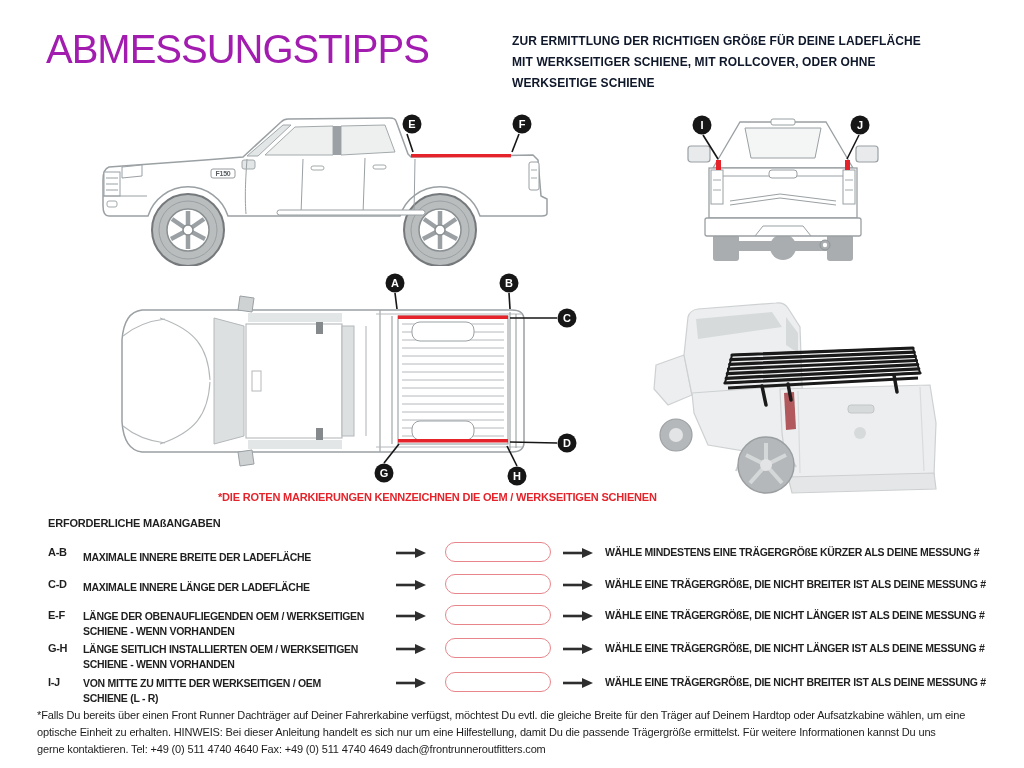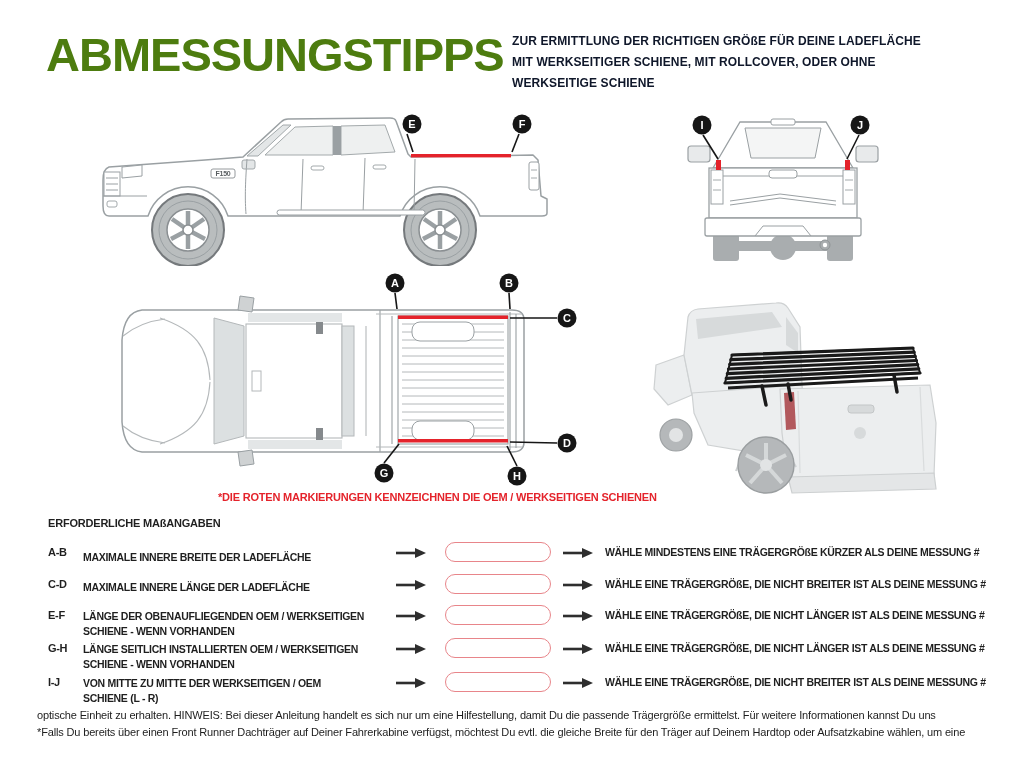--- a/index.html
+++ b/index.html
@@ -3,22 +3,22 @@
 <meta charset="utf-8">
 <style>
   * { margin:0; padding:0; box-sizing:border-box; }
   html,body { background:#fff; }
   .page {
     position:relative; width:1024px; height:768px; background:#ffffff;
     font-family:"Liberation Sans", sans-serif; color:#2d2d2d; overflow:hidden;
   }
   .abs { position:absolute; }
   .title {
-    left:46px; top:27px; font-size:47px; font-weight:bold; letter-spacing:-1px;
-    color:#4d7c0f; white-space:nowrap;
+    left:46px; top:27px; font-size:40px; font-weight:normal; letter-spacing:-1px;
+    color:#a21caf; white-space:nowrap;
   }
   .subtitle {
     left:512px; top:31px; width:430px; font-size:12px; font-weight:bold;
     line-height:21px; color:#0f172a; letter-spacing:0.1px;
   }
   .diagram { position:absolute; }
   .diagram svg { display:block; }
   .sec-heading { left:48px; top:517px; font-size:11px; font-weight:bold; color:#1f1f1f; letter-spacing:-0.2px; white-space:nowrap; }
   .sec-note { left:218px; top:491px; font-size:11px; font-weight:bold; color:#e4232b; letter-spacing:-0.2px; white-space:nowrap; }
   .m-key  { left:48px; width:34px; font-size:11px; font-weight:bold; color:#1f1f1f; letter-spacing:-0.3px; }
@@ -362,17 +362,18 @@
       </svg>
     <input class="m-input" style="top: 672px;" type="text">
     <svg class="abs m-arrow" style="left:563px; top:677px;">
         <line x1="0" y1="6" x2="20" y2="6" stroke="#2e2e2e" stroke-width="2.6"></line>
         <polygon points="19,1 30,6 19,11" fill="#2e2e2e"></polygon>
       </svg>
     <div class="abs m-instr" style="top:676px;">WÄHLE EINE TRÄGERGRÖßE, DIE NICHT BREITER IST ALS DEINE MESSUNG #</div>
   </div>
 
   <div class="abs footer">
+    <div>*Falls Du bereits über einen Front Runner Dachträger auf Deiner Fahrerkabine verfügst, möchtest Du evtl. die gleiche Breite für den Träger auf Deinem Hardtop oder Aufsatzkabine wählen, um eine</div>
     <div>optische Einheit zu erhalten. HINWEIS: Bei dieser Anleitung handelt es sich nur um eine Hilfestellung, damit Du die passende Trägergröße ermittelst. Für weitere Informationen kannst Du uns</div>
-    <div>*Falls Du bereits über einen Front Runner Dachträger auf Deiner Fahrerkabine verfügst, möchtest Du evtl. die gleiche Breite für den Träger auf Deinem Hardtop oder Aufsatzkabine wählen, um eine</div>
+    <div>gerne kontaktieren. Tel: +49 (0) 511 4740 4640 Fax: +49 (0) 511 4740 4649 dach@frontrunneroutfitters.com</div>
   </div>
 
 </div>
 
 </body></html>

